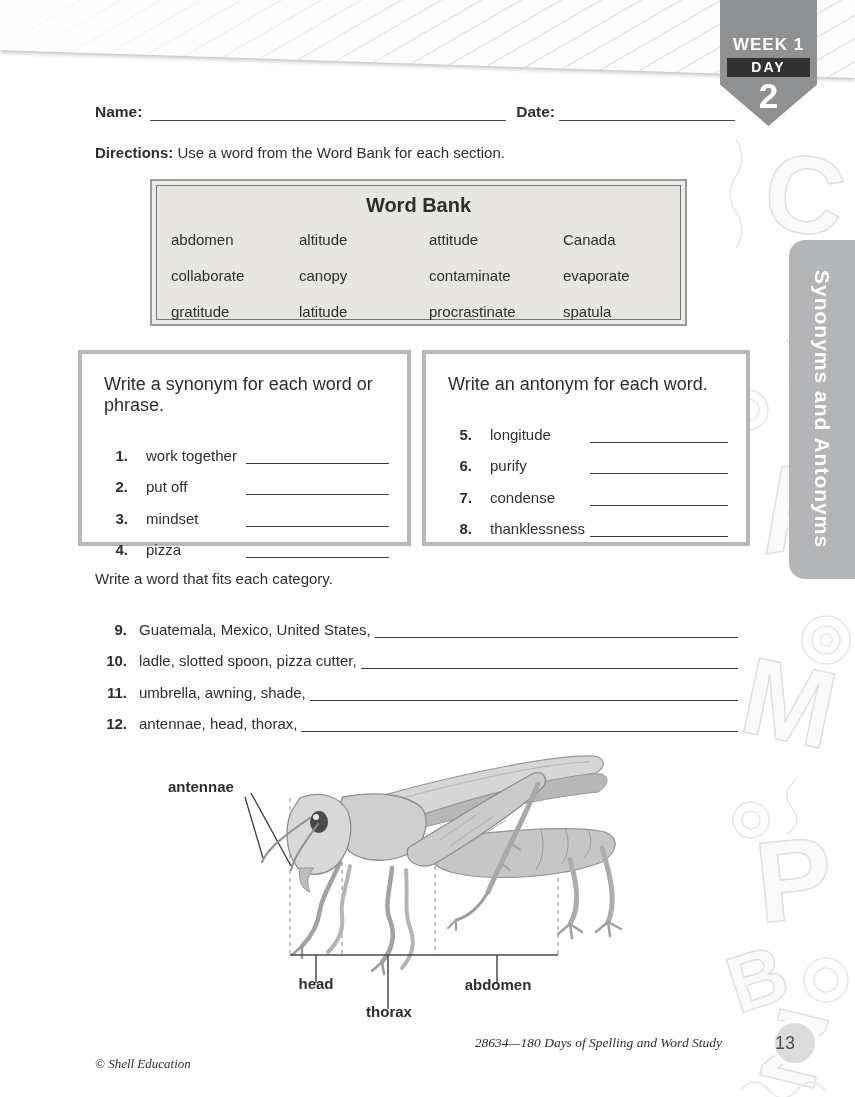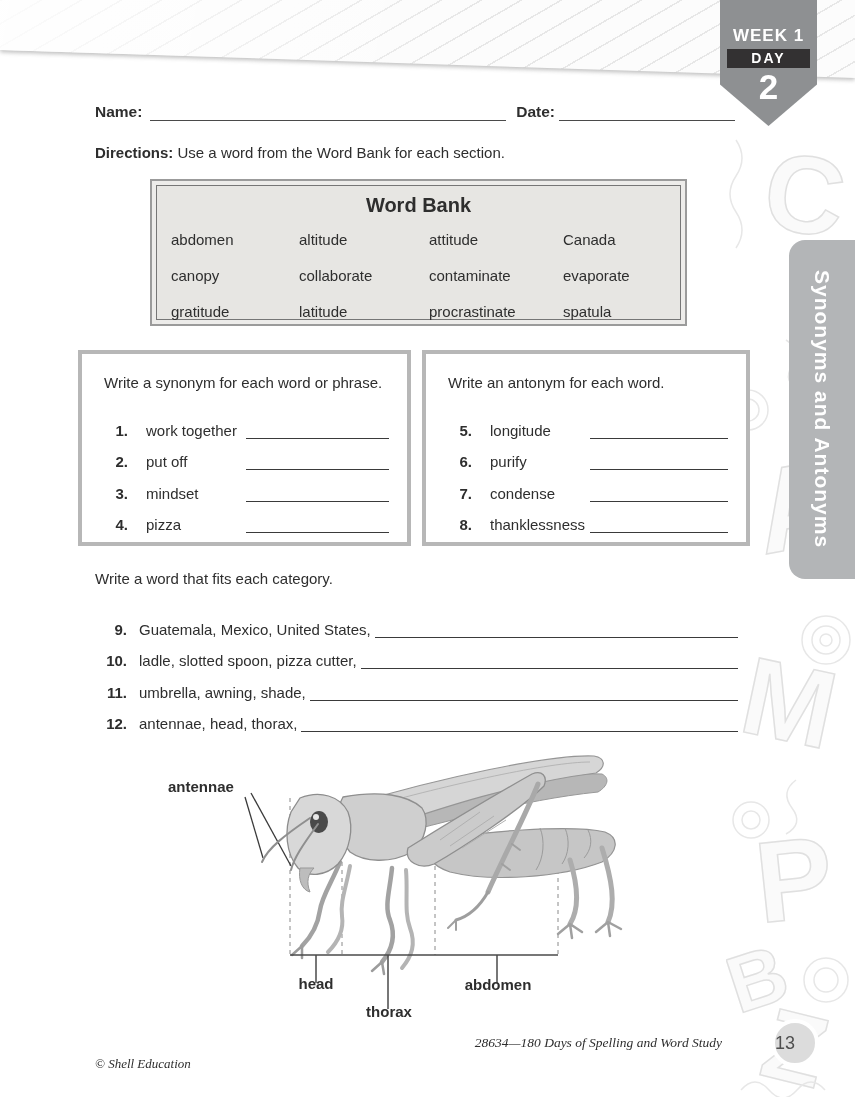--- a/index.html
+++ b/index.html
@@ -16,21 +16,21 @@
     clip-path:polygon(0 0, 855px 0, 855px 78px, 0 50px); }
 
   
   .doodle-strip { position:absolute; left:726px; top:80px; width:129px; height:1017px; z-index:1; }
 
   
   .banner { position:absolute; left:720px; top:0; width:97px; height:126px;
     background:var(--banner-gray,#8e9092);
     clip-path:polygon(0 0,100% 0,100% 67%,50% 100%,0 67%);
     z-index:5; text-align:center; color:#fff; }
-  .banner-week { margin-top:26px; font-size:17px; font-weight:bold; letter-spacing:1px; }
+  .banner-week { margin-top:35px; font-size:17px; font-weight:bold; letter-spacing:1px; }
   .banner-day-bar { margin:3px 7px 0 7px; background:var(--day-bar,#333132); height:19px;
     font-size:14px; font-weight:bold; letter-spacing:2px; line-height:19px; }
   .banner-number { font-size:35px; font-weight:bold; line-height:38px; }
 
   
   .side-tab { position:absolute; left:789px; top:240px; width:66px; height:339px;
     background:var(--tab-gray,#b3b5b7); border-radius:16px 0 0 16px; z-index:4;
     display:flex; align-items:center; justify-content:center; }
   .side-tab span { writing-mode:vertical-rl; text-orientation:mixed; color:#fff;
     font-size:21px; font-weight:bold; letter-spacing:1px; white-space:nowrap; }
@@ -52,21 +52,21 @@
   .wordbank-inner { border:1px solid #767676; background:var(--word-bank-fill,#e7e6e3); height:100%; padding:8px 14px 0 14px; }
   .wordbank-title { text-align:center; font-weight:bold; font-size:20px; }
   .wordbank-grid { display:grid; grid-template-columns:128px 130px 134px 1fr; margin-top:4px; }
   .wordbank-grid span { height:36px; display:flex; align-items:center; font-size:15px; }
 
   
   .ex-box { position:absolute; top:350px; height:196px; border:4px solid var(--box-border,#b7b7b7);
     background:#fff; padding:20px 18px 0 22px; }
   .box-left { left:78px; width:333px; }
   .box-right { left:422px; width:328px; }
-  .prompt { font-size:15px; }
+  .prompt { font-size:18px; }
   .items { margin-top:16px; }
   .item-row { display:flex; align-items:flex-end; height:31.5px; font-size:15px; }
   .item-row .num { width:24px; text-align:right; font-weight:bold; flex:none; }
   .item-row .ilabel { margin-left:18px; min-width:96px; flex:none; }
   .blank { flex:1; border-bottom:1.6px solid var(--line,#3a3a3a); height:1.05em; margin-left:4px; }
 
   
   .cat-prompt { position:absolute; left:95px; top:570px; font-size:15px; }
   .cat-list { position:absolute; left:95px; top:606px; width:643px; }
   .cat-row { display:flex; align-items:flex-end; height:31.5px; font-size:15px; }
@@ -153,22 +153,22 @@
     </div>
 
     <div class="wordbank">
       <div class="wordbank-inner">
         <div class="wordbank-title">Word Bank</div>
         <div class="wordbank-grid">
           <span>abdomen</span>
           <span>altitude</span>
           <span>attitude</span>
           <span>Canada</span>
+          <span>collaborate</span>
           <span>canopy</span>
-          <span>collaborate</span>
           <span>contaminate</span>
           <span>evaporate</span>
           <span>gratitude</span>
           <span>latitude</span>
           <span>procrastinate</span>
           <span>spatula</span>
         </div>
       </div>
     </div>
 

